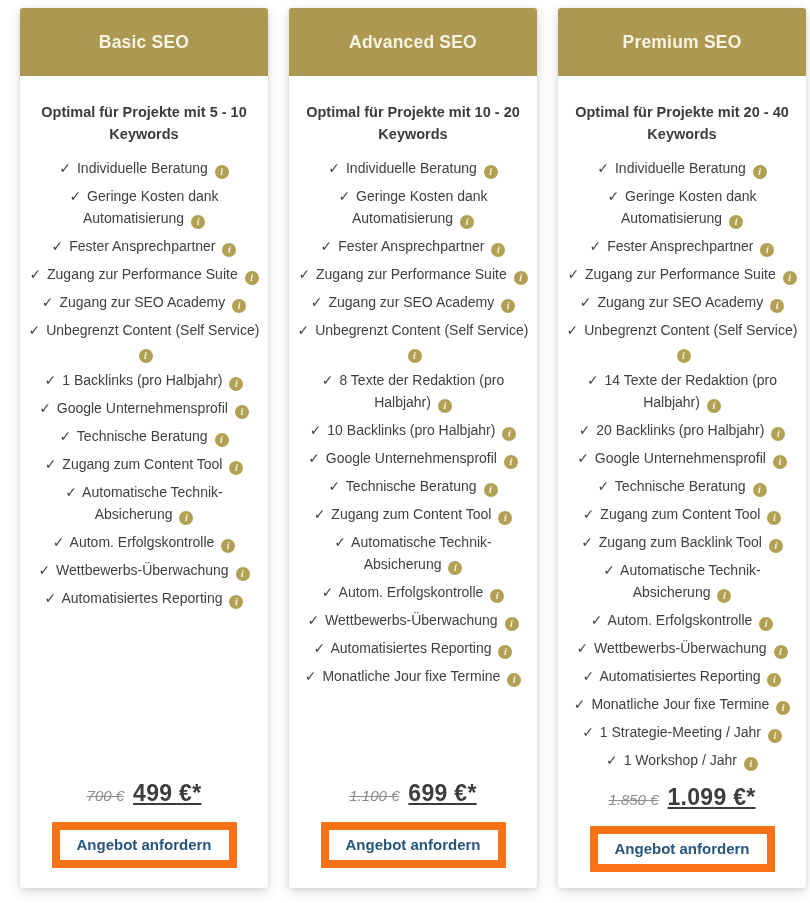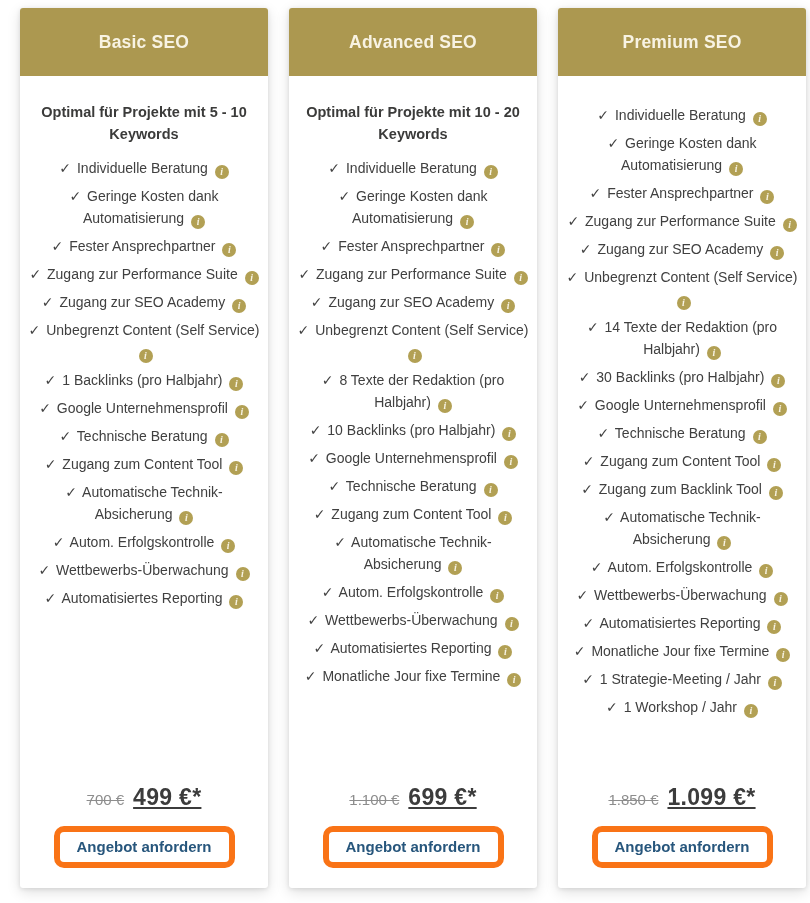--- a/index.html
+++ b/index.html
@@ -91,41 +91,42 @@
     font-size: 15px;
     display: flex;
     align-items: baseline;
     justify-content: center;
     gap: 9px;
   }
   .old-price {
     color: #8d8d8d;
     text-decoration: line-through;
     font-size: 15px;
+    font-style: italic;
   }
   .price {
     color: #3c3c3c;
     font-size: 23px;
     font-weight: bold;
     letter-spacing: 0.3px;
     text-decoration: underline;
   }
   .cta-button {
     margin: 15px auto 0 auto;
     display: inline-block;
     background: #ffffff;
-    border: 6px solid #f97316;
+    border: 8px solid #f97316;
     color: #27567c;
     font-family: "Liberation Sans", sans-serif;
     font-weight: bold;
     font-size: 15px;
     line-height: 1;
     padding: 7px 17px 8px 17px;
     cursor: pointer;
-    border-radius: 10px;
+    border-radius: 1px;
   }
 </style>
 </head>
 <body>
 
 <div class="pricing-wrap">
 
   <div class="plan-card">
     <div class="plan-header">
       <span>Basic SEO</span>
@@ -186,29 +187,30 @@
       </div>
       <button class="cta-button">Angebot anfordern</button>
     </div>
   </div>
 
   <div class="plan-card">
     <div class="plan-header">
       <span>Premium SEO</span>
     </div>
     <div class="plan-body">
+      <div class="plan-subtitle">Optimal für Projekte mit 20 - 40 Keywords</div>
       <ul class="features">
           <li class="feature"><span class="check">✓</span><span> Individuelle Beratung </span><span class="info-icon">i</span></li>
           <li class="feature"><span class="check">✓</span><span> Geringe Kosten dank Automatisierung </span><span class="info-icon">i</span></li>
           <li class="feature"><span class="check">✓</span><span> Fester Ansprechpartner </span><span class="info-icon">i</span></li>
           <li class="feature"><span class="check">✓</span><span> Zugang zur Performance Suite </span><span class="info-icon">i</span></li>
           <li class="feature"><span class="check">✓</span><span> Zugang zur SEO Academy </span><span class="info-icon">i</span></li>
           <li class="feature"><span class="check">✓</span><span> Unbegrenzt Content (Self Service) </span><span class="info-icon">i</span></li>
           <li class="feature"><span class="check">✓</span><span> 14 Texte der Redaktion (pro Halbjahr) </span><span class="info-icon">i</span></li>
-          <li class="feature"><span class="check">✓</span><span> 30 Backlinks (pro Halbjahr) </span><span class="info-icon">i</span></li>
+          <li class="feature"><span class="check">✓</span><span> 20 Backlinks (pro Halbjahr) </span><span class="info-icon">i</span></li>
           <li class="feature"><span class="check">✓</span><span> Google Unternehmensprofil </span><span class="info-icon">i</span></li>
           <li class="feature"><span class="check">✓</span><span> Technische Beratung </span><span class="info-icon">i</span></li>
           <li class="feature"><span class="check">✓</span><span> Zugang zum Content Tool </span><span class="info-icon">i</span></li>
           <li class="feature"><span class="check">✓</span><span> Zugang zum Backlink Tool </span><span class="info-icon">i</span></li>
           <li class="feature"><span class="check">✓</span><span> Automatische Technik-Absicherung </span><span class="info-icon">i</span></li>
           <li class="feature"><span class="check">✓</span><span> Autom. Erfolgskontrolle </span><span class="info-icon">i</span></li>
           <li class="feature"><span class="check">✓</span><span> Wettbewerbs-Überwachung </span><span class="info-icon">i</span></li>
           <li class="feature"><span class="check">✓</span><span> Automatisiertes Reporting </span><span class="info-icon">i</span></li>
           <li class="feature"><span class="check">✓</span><span> Monatliche Jour fixe Termine </span><span class="info-icon">i</span></li>
           <li class="feature"><span class="check">✓</span><span> 1 Strategie-Meeting / Jahr </span><span class="info-icon">i</span></li>

